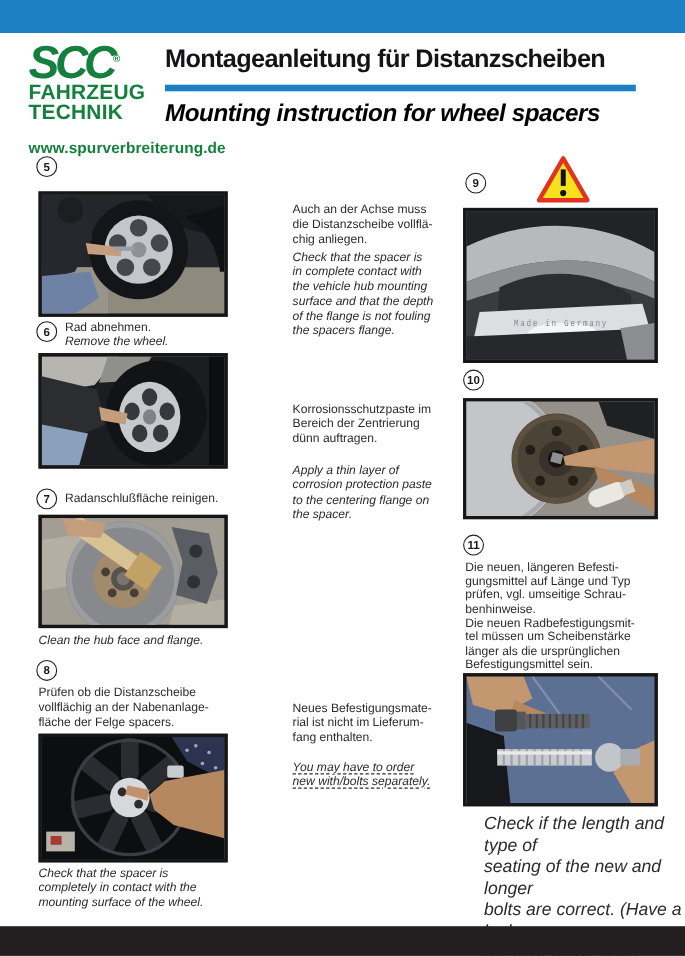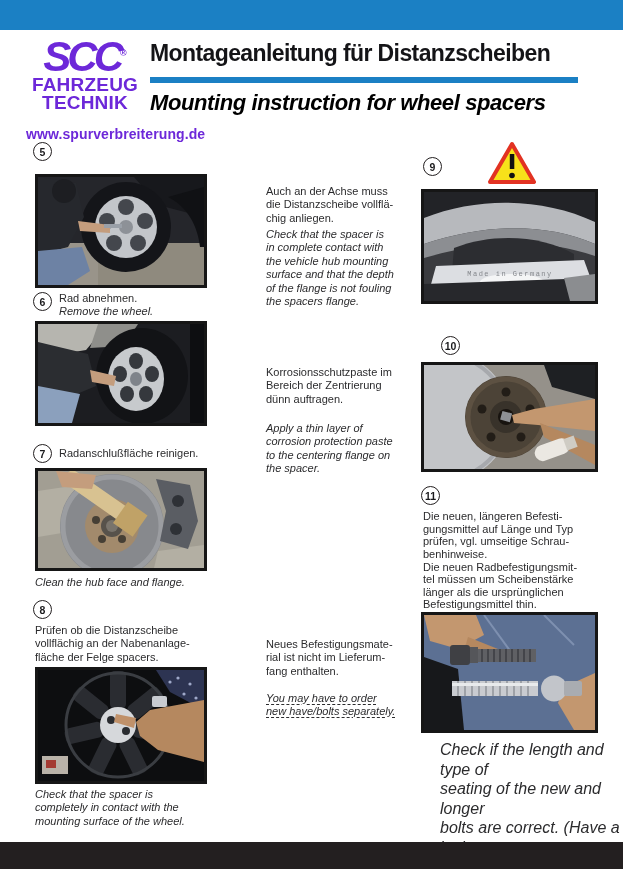--- a/index.html
+++ b/index.html
@@ -3,21 +3,21 @@
 <meta charset="utf-8">
 <style>
   html,body{margin:0;padding:0;background:#e8e8e8;}
   .page{position:relative;width:623px;height:869px;background:#ffffff;overflow:hidden;
         font-family:"Liberation Sans", sans-serif;color:#2b2b2d;}
   .abs{position:absolute;}
   .topbar{left:0;top:0;width:623px;height:30px;background:#1b80c4;}
   .footerbar{left:0;top:842px;width:623px;height:27px;background:#231f20;}
 
   
-  .logo{left:26px;top:38px;width:118px;text-align:center;color:#6d28d9;}
+  .logo{left:26px;top:38px;width:118px;text-align:left;color:#15803d;}
   .logo-brand{font-size:42px;font-weight:bold;font-style:italic;letter-spacing:-4px;line-height:0.9;}
   .logo-reg{font-size:9px;font-style:normal;vertical-align:super;letter-spacing:0;}
   .logo-line{font-size:19px;font-weight:bold;line-height:0.95;letter-spacing:0.2px;}
   .logo-url{font-size:14px;font-weight:bold;margin-top:14px;letter-spacing:0.1px;}
   .title-de{left:150px;top:40px;width:440px;font-size:23px;font-weight:bold;letter-spacing:-0.6px;color:#141417;}
   .blue-rule{left:150px;top:77px;width:428px;height:6px;background:#1b80c4;}
   .title-en{left:150px;top:90px;width:440px;font-size:22px;font-weight:bold;font-style:italic;letter-spacing:-0.4px;color:#000000;}
 
   
   .txt{font-size:11px;line-height:1.22;white-space:pre-line;}
@@ -197,48 +197,48 @@
 dünn auftragen.</div>
   <div class="abs txt it" style="left:266px;top:422px;width:165px;">Apply a thin layer of
 corrosion protection paste
 to the centering flange on
 the spacer.</div>
 
   <div class="abs txt" style="left:266px;top:638px;width:160px;">Neues Befestigungsmate-
 rial ist nicht im Lieferum-
 fang enthalten.</div>
   <div class="abs txt it dashed-u" style="left:266px;top:692px;width:165px;">You may have to order
-new have/bolts separately.</div>
+new with/bolts separately.</div>
 
   <div class="abs step-circle" style="left:423px;top:157px;">9</div>
 
   <div class="abs" style="left:487px;top:141px;width:50px;height:44px;">
     <svg viewBox="0 0 50 44" style="display:block;width:100%;height:100%;">
       <path d="M25 3 L47 41 L3 41 Z" fill="#f7e11a" stroke="#e23222" stroke-width="4" stroke-linejoin="round"></path>
       <rect x="22.8" y="13" width="4.5" height="15" fill="#111111"></rect>
       <circle cx="25" cy="34.5" r="2.8" fill="#111111"></circle>
     </svg>
   </div>
 
-  <div class="abs ph" style="left:421px;top:189px;width:177px;height:115px;">
+  <div class="abs ph" style="left:421px;top:189px;width:177px;height:141px;">
     <svg viewBox="0 0 171 109" preserveAspectRatio="none">
       <rect width="171" height="109" fill="#3a3b3f"></rect>
       <path d="M0 0 H171 V30 C120 8 60 8 0 26 Z" fill="#222327"></path>
       <path d="M0 26 C55 4 120 6 171 30 L171 52 C120 30 60 32 0 52 Z" fill="#b7b9bd"></path>
       <path d="M0 52 C60 32 120 30 171 52 L171 64 C118 46 62 48 0 66 Z" fill="#8c8e92"></path>
       <path d="M30 56 C70 40 120 44 150 62 L150 78 L28 80 Z" fill="#2c2d31"></path>
       <path d="M12 74 L160 68 L168 90 L6 96 Z" fill="#dcdee2"></path>
       <ellipse cx="88" cy="90" rx="32" ry="8" fill="#f4f5f6"></ellipse>
       <text x="86" y="84" font-size="7" fill="#85888d" text-anchor="middle" letter-spacing="1.5" font-family="Liberation Mono, monospace">Made in Germany</text>
       <path d="M0 92 L171 86 L171 109 L0 109 Z" fill="#27282c"></path>
       <path d="M140 86 L171 82 L171 109 L146 109 Z" fill="#8b8d90"></path>
     </svg>
   </div>
 
-  <div class="abs step-circle" style="left:421px;top:336px;margin-left:20px;">10</div>
+  <div class="abs step-circle" style="left:421px;top:336px;">10</div>
 
   <div class="abs ph" style="left:421px;top:362px;width:177px;height:110px;">
     <svg viewBox="0 0 171 104" preserveAspectRatio="none">
       <rect width="171" height="104" fill="#95918a"></rect>
       <path d="M120 0 H171 V34 L128 22 Z" fill="#1e2023"></path>
       <circle cx="22" cy="52" r="64" fill="#c3c5c8"></circle>
       <circle cx="22" cy="52" r="61" fill="none" stroke="#a7a9ad" stroke-width="4"></circle>
       <circle cx="82" cy="52" r="41" fill="#4c4337"></circle>
       <circle cx="82" cy="52" r="38" fill="none" stroke="#5d5142" stroke-width="5"></circle>
       <g fill="#221d17">
@@ -261,21 +261,21 @@
   </div>
 
   <div class="abs step-circle" style="left:421px;top:486px;">11</div>
   <div class="abs txt" style="left:423px;top:510px;width:185px;line-height:1.15;">Die neuen, längeren Befesti-
 gungsmittel auf Länge und Typ
 prüfen, vgl. umseitige Schrau-
 benhinweise.
 Die neuen Radbefestigungsmit-
 tel müssen um Scheibenstärke
 länger als die ursprünglichen
-Befestigungsmittel thin.</div>
+Befestigungsmittel sein.</div>
 
   <div class="abs ph" style="left:421px;top:612px;width:177px;height:121px;">
     <svg viewBox="0 0 171 115" preserveAspectRatio="none">
       <rect width="171" height="115" fill="#5c7093"></rect>
       <path d="M60 0 L92 44" stroke="#7e90b0" stroke-width="2" fill="none"></path>
       <path d="M120 0 L150 30" stroke="#7e90b0" stroke-width="2" fill="none"></path>
       <path d="M0 42 L34 54 L40 115 L0 115 Z" fill="#17181b"></path>
       <path d="M0 0 L52 0 L60 20 L34 34 L6 26 Z" fill="#c3976f"></path>
       <path d="M44 22 L74 34 L70 46 L40 36 Z" fill="#b5885f"></path>
       <path d="M171 58 L140 72 L134 88 L150 115 L171 115 Z" fill="#c3976f"></path>

